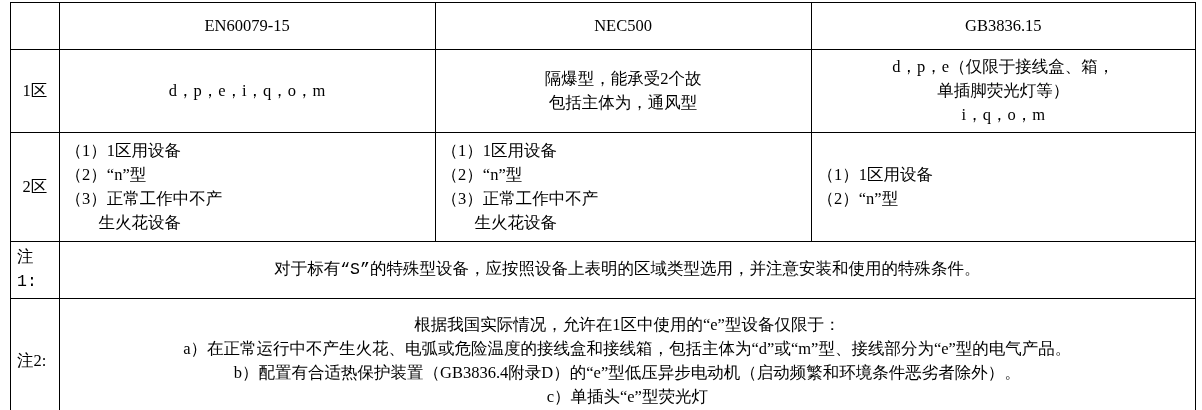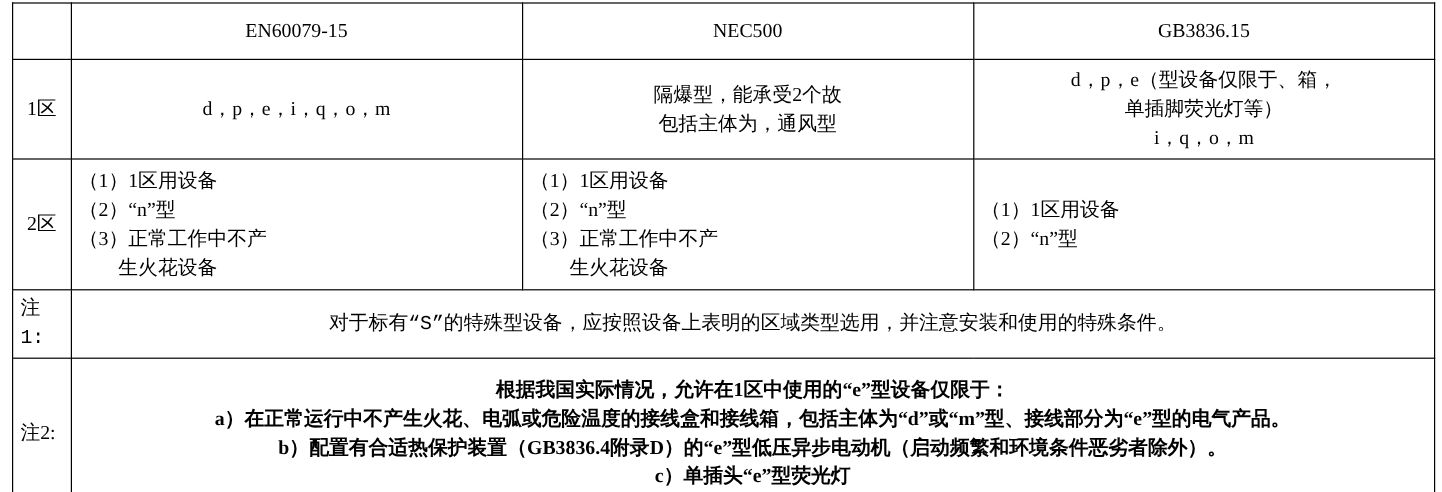--- a/index.html
+++ b/index.html
@@ -55,21 +55,21 @@
     font-size: 15.5px;
   }
   .note-body {
     text-align: center;
     font-size: 15.5px;
     line-height: 1.55;
     padding: 5px 6px 5px 8px;
   }
   .note1 td { height: 30px; font-family: Liberation Mono, monospace; }
   .note2 td { height: 116px; }
-  .nowrap-lines div { white-space: nowrap; font-weight: bold; }
+  .nowrap-lines div { white-space: nowrap; }
   .cell-lines div { white-space: nowrap; }
 </style>
 </head>
 <body>
 
 <div class="sheet">
   <table class="std">
     <colgroup>
       <col class="col-zone">
       <col class="col-a">
@@ -88,21 +88,21 @@
       <tr class="row-zone1">
         <td class="col-zone">1区</td>
         <td class="ctr cell-lines">
           <div>d，p，e，i，q，o，m</div>
         </td>
         <td class="ctr cell-lines">
           <div>隔爆型，能承受2个故</div>
           <div>包括主体为，通风型</div>
         </td>
         <td class="ctr cell-lines">
-          <div>d，p，e（型设备仅限于、箱，</div>
+          <div>d，p，e（仅限于接线盒、箱，</div>
           <div>单插脚荧光灯等）</div>
           <div>i，q，o，m</div>
         </td>
       </tr>
 
       <tr class="row-zone2">
         <td class="col-zone">2区</td>
         <td class="lft cell-lines">
           <div>（1）1区用设备</div>
           <div>（2）“n”型</div>

